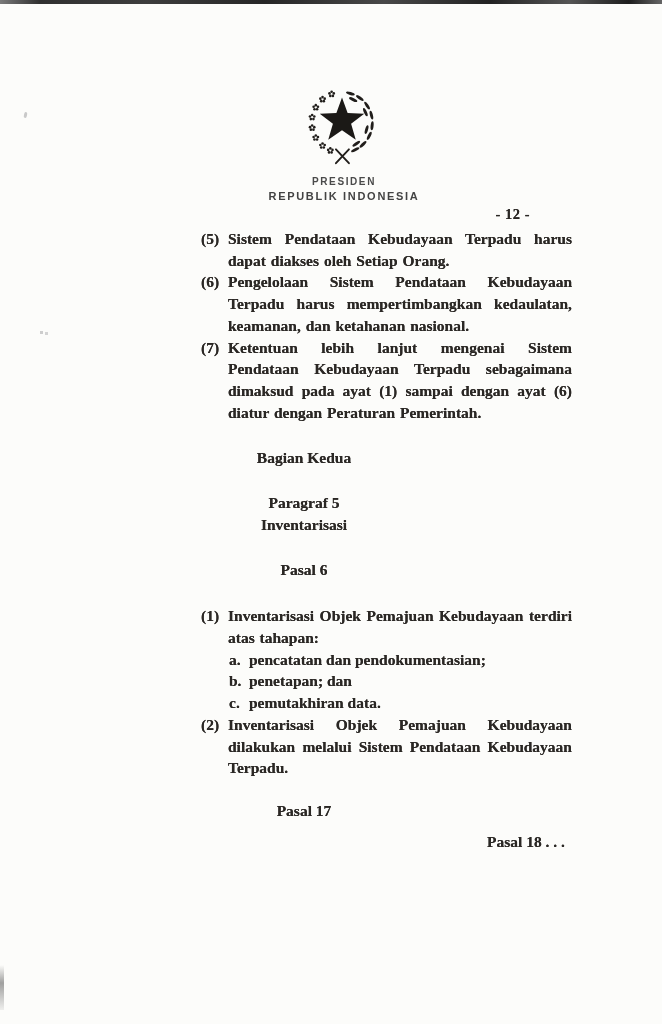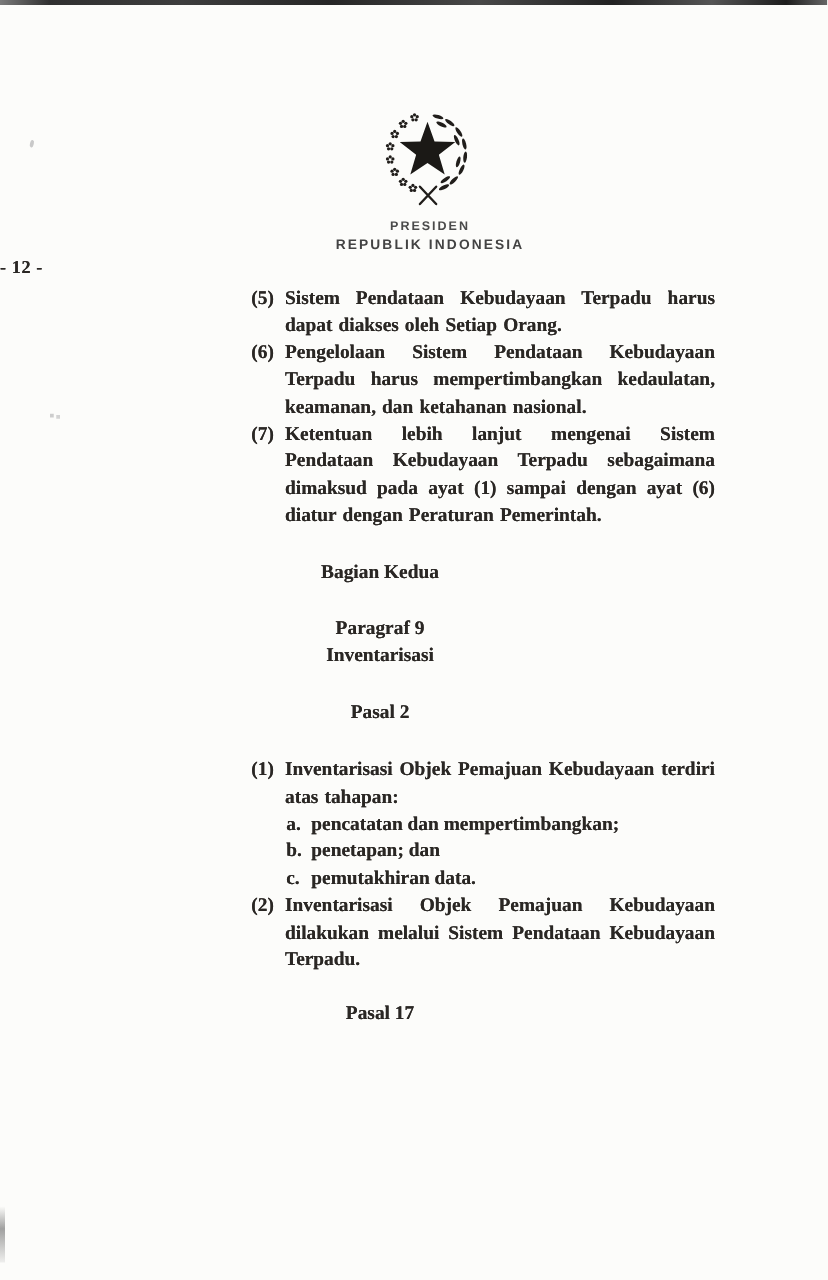--- a/index.html
+++ b/index.html
@@ -22,21 +22,21 @@
   .letterhead {
     position: absolute; top: 176px; left: 0; width: 662px;
     text-align: center; transform: translateX(13px);
     font-family: "Liberation Sans", sans-serif; color: #4a4a4a;
     text-shadow: none;
   }
   .lh-authority { font-size: 10px; letter-spacing: 1.6px; }
   .lh-country   { font-size: 11px; letter-spacing: 1.7px; margin-top: 3px; color: #434343; }
   .pagenum {
     position: absolute; top: 206px; left: 0; width: 530px;
-    text-align: left; font-size: 14.5px; letter-spacing: 0.5px;
+    text-align: right; font-size: 14.5px; letter-spacing: 0.5px;
   }
   .content { position: absolute; top: 228px; left: 201px; width: 371px; font-size: 15.5px; }
   .clause { display: flex; line-height: 21.7px; }
   .cnum { flex: 0 0 27px; }
   .ctxt { flex: 1; text-align: justify; word-spacing: 1px; }
   .txt-wrap { flex: 1; }
   .sub { display: flex; line-height: 21.7px; }
   .snum { flex: 0 0 20px; margin-left: 1px; }
   .stxt { flex: 1; }
   .center-h { width: 608px; margin-left: -201px; text-align: center; line-height: 22px; }
@@ -131,35 +131,35 @@
     <div class="clause">
       <span class="cnum">(7)</span>
       <div class="ctxt">Ketentuan lebih lanjut mengenai Sistem Pendataan Kebudayaan Terpadu sebagaimana dimaksud pada ayat (1) sampai dengan ayat (6) diatur dengan Peraturan Pemerintah.</div>
     </div>
 
     <div class="center-h mt-bagian">
       <div>Bagian Kedua</div>
     </div>
 
     <div class="center-h mt-paragraf">
-      <div>Paragraf 9</div>
+      <div>Paragraf 5</div>
       <div>Inventarisasi</div>
     </div>
 
     <div class="center-h mt-pasal16">
-      <div>Pasal 2</div>
+      <div>Pasal 6</div>
     </div>
 
     <div class="clause mt-list">
       <span class="cnum">(1)</span>
       <div class="txt-wrap">
         <div class="ctxt">Inventarisasi Objek Pemajuan Kebudayaan terdiri atas tahapan:</div>
         <div class="sub">
           <span class="snum">a.</span>
-          <div class="stxt">pencatatan dan mempertimbangkan;</div>
+          <div class="stxt">pencatatan dan pendokumentasian;</div>
         </div>
         <div class="sub">
           <span class="snum">b.</span>
           <div class="stxt">penetapan; dan</div>
         </div>
         <div class="sub">
           <span class="snum">c.</span>
           <div class="stxt">pemutakhiran data.</div>
         </div>
       </div>
@@ -168,20 +168,21 @@
     <div class="clause">
       <span class="cnum">(2)</span>
       <div class="ctxt">Inventarisasi Objek Pemajuan Kebudayaan dilakukan melalui Sistem Pendataan Kebudayaan Terpadu.</div>
     </div>
 
     <div class="center-h mt-pasal17">
       <div>Pasal 17</div>
     </div>
 
 
+    <div class="catchword">Pasal 18 . . .</div>
 
   </div>
 
   <div class="mark-apostrophe"></div>
   <div class="mark-dots"></div>
   <div class="smudge-bottom-left"></div>
 
 </div>
 
 </body></html>

